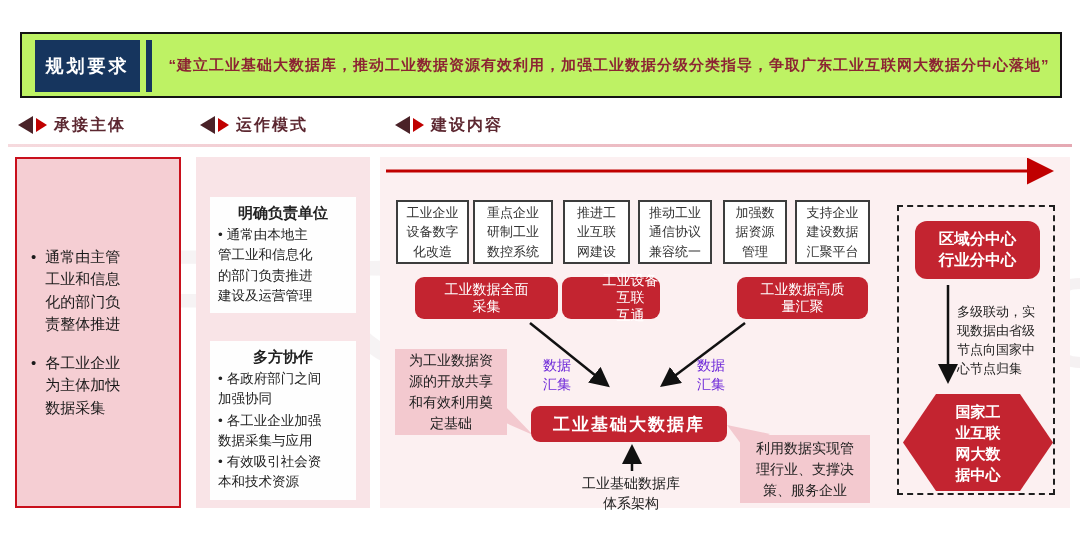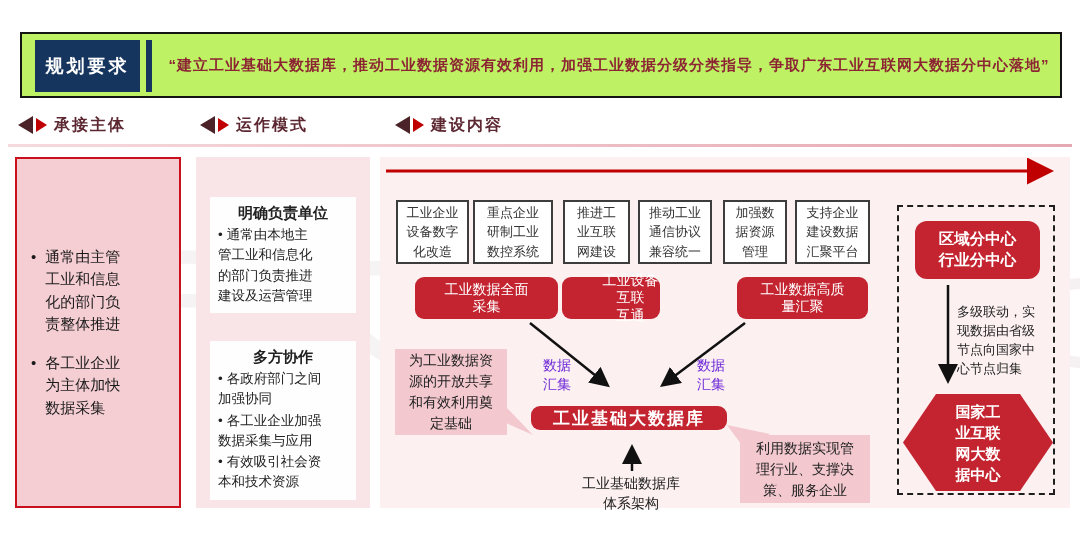--- a/index.html
+++ b/index.html
@@ -74,21 +74,21 @@
           display:flex; align-items:center; justify-content:center; text-align:center;
           color:#ffffff; font-size:14px; font-weight:normal; line-height:1.25; }
   .rbox.r1 { left:35px;  width:143px; }
   .rbox.r2 { left:182px; width:98px;padding-left:39px; }
   .rbox.r3 { left:357px; width:131px; }
 
   .flow-label { position:absolute; width:34px; color:#6d28d9; font-size:14px; line-height:1.35; text-align:center; }
   .flow-label.fl1 { left:160px; top:199px; }
   .flow-label.fl2 { left:314px; top:199px; }
 
-  .center-box { position:absolute; left:151px; top:249px; width:196px; height:24px; background:#c32430;
+  .center-box { position:absolute; left:151px; top:249px; width:196px; height:36px; background:#c32430;
                 border-radius:9px; display:flex; align-items:center; justify-content:center;
                 color:#ffffff; font-size:17px; font-weight:bold; letter-spacing:2px; }
 
   .callout { position:absolute; background:#f3c9cf; color:#222222; font-size:14px; line-height:1.5;
              display:flex; align-items:center; justify-content:center; text-align:center; }
   .callout.left { left:15px; top:192px; width:112px; height:86px; }
   .callout.right { left:360px; top:278px; width:130px; height:68px; }
 
   .caption { position:absolute; left:186px; top:316px; width:130px; text-align:center;
              color:#222222; font-size:14px; line-height:1.45; }

